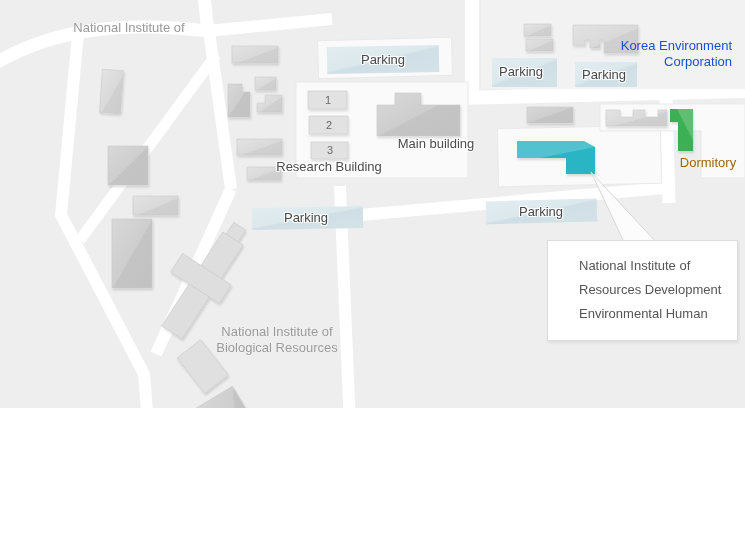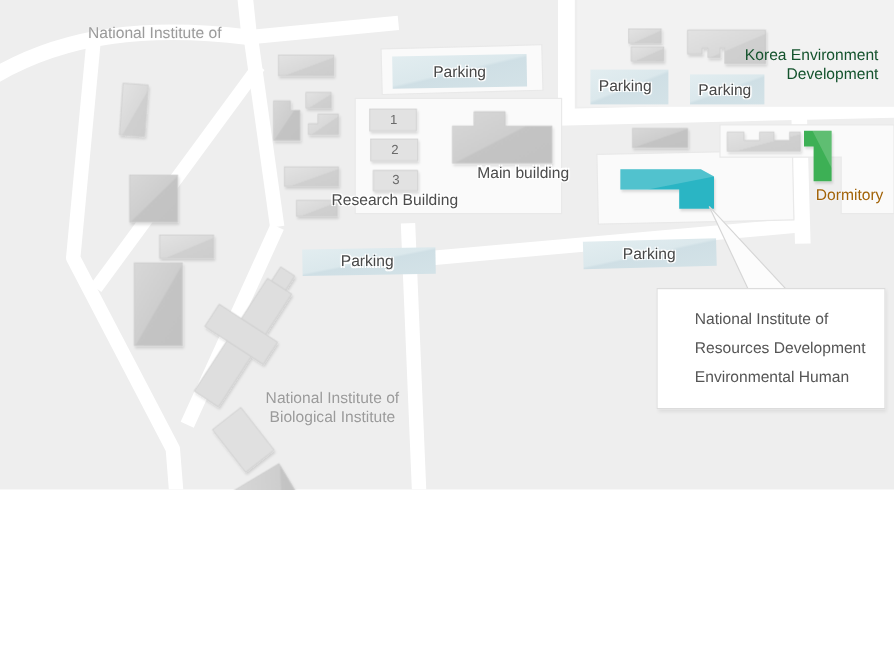--- a/index.html
+++ b/index.html
@@ -2,21 +2,21 @@
 <html><head>
 <meta charset="utf-8">
 <style>
   html,body{margin:0;padding:0;background:#fff;}
   #map{position:relative;width:745px;height:408px;overflow:hidden;
        background:#eeeeee;font-family:"Liberation Sans",sans-serif;}
   #map svg{position:absolute;left:0;top:0;}
   .lbl{position:absolute;font-size:13px;line-height:16px;white-space:nowrap;}
   .area{color:#9b9b9b;text-align:center;transform:translateX(-50%);
         text-shadow:0 0 2px #f4f4f4;}
-  .area-r{color:#14532d;text-align:right;}
+  .area-r{color:#1d4ed8;text-align:right;}
   .dark{color:#4c4c4c;transform:translateX(-50%);text-align:center;
         text-shadow:-1px -1px 0 #fff,1px -1px 0 #fff,-1px 1px 0 #fff,1px 1px 0 #fff,0 0 3px #fff;}
   .pk{color:#474747;transform:translate(-50%,-50%);
       text-shadow:-1px -1px 0 #fff,1px -1px 0 #fff,-1px 1px 0 #fff,1px 1px 0 #fff,0 0 3px #fff;}
   .num{font-size:11px;color:#6a6a6a;transform:translate(-50%,-50%);}
   .green{color:#a16207;transform:translateX(-50%);font-size:13px;
          text-shadow:0 0 2px #fff;}
   #callout{position:absolute;left:547px;top:240px;width:191px;height:101px;
            background:#ffffff;border:1px solid #dcdcdc;box-sizing:border-box;
            box-shadow:1px 2px 3px rgba(0,0,0,.07);padding:13px 0 0 31px;}
@@ -138,25 +138,25 @@
     <polygon points="591,172 624,242 656,242" fill="#fcfcfc" stroke="#d6d6d6" stroke-width="1"></polygon>
 
     <rect x="0" y="556" width="745" height="3" fill="#e2e2e2"></rect>
   </svg>
 
   <div class="lbl area" style="left:129px;top:20px;">
     <div>National Institute of</div>
   </div>
   <div class="lbl area-r" style="right:13px;top:38px;">
     <div>Korea Environment</div>
-    <div>Development</div>
+    <div>Corporation</div>
   </div>
   <div class="lbl area" style="left:277px;top:324px;">
     <div>National Institute of</div>
-    <div>Biological Institute</div>
+    <div>Biological Resources</div>
   </div>
 
   <div class="lbl dark" style="left:418px;top:136px;padding-left:36px;">Main building</div>
   <div class="lbl dark" style="left:329px;top:159px;">Research Building</div>
   <div class="lbl green" style="left:708px;top:155px;">Dormitory</div>
 
   <div class="lbl num" style="left:328px;top:100px;">1</div>
   <div class="lbl num" style="left:329px;top:125px;">2</div>
   <div class="lbl num" style="left:330px;top:150px;">3</div>
 

